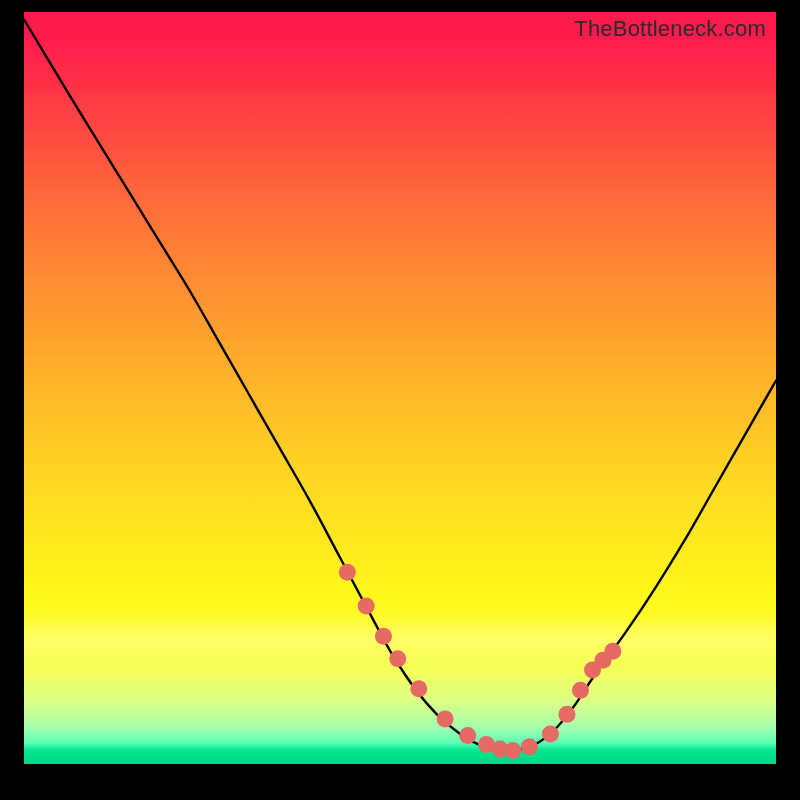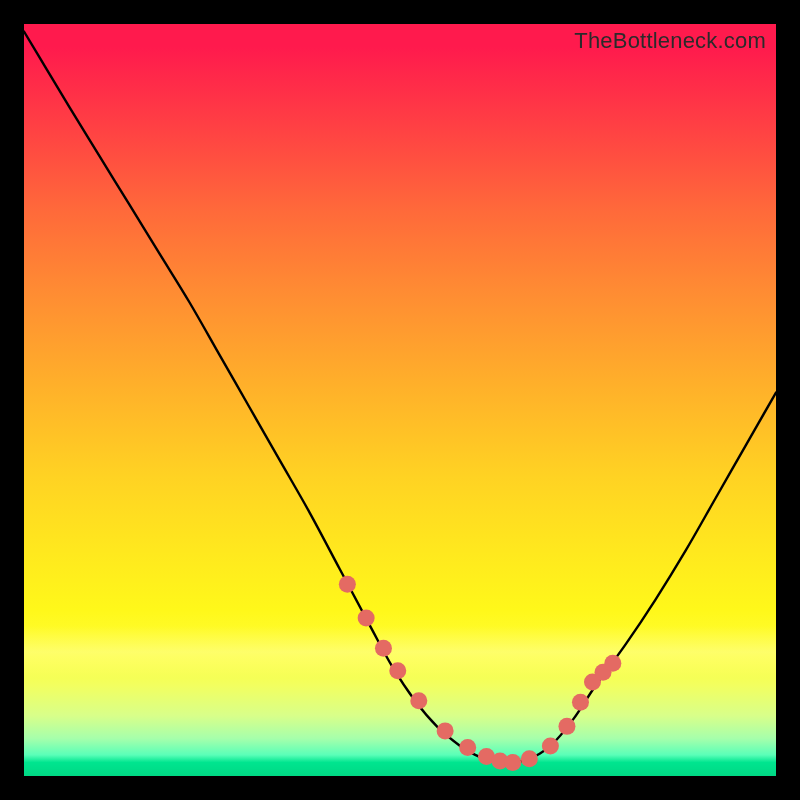--- a/index.html
+++ b/index.html
@@ -13,21 +13,21 @@
   }
   .outer {
     position: relative;
     width: 800px;
     height: 800px;
     background: #000;
   }
   .plot-area {
     position: absolute;
     left: 24px;
-    top: 24px;
+    top: 12px;
     width: 752px;
     height: 752px;
     overflow: hidden;
   }
   
   .gradient {
     position: absolute;
     inset: 0;
     background: linear-gradient(
       to bottom,

